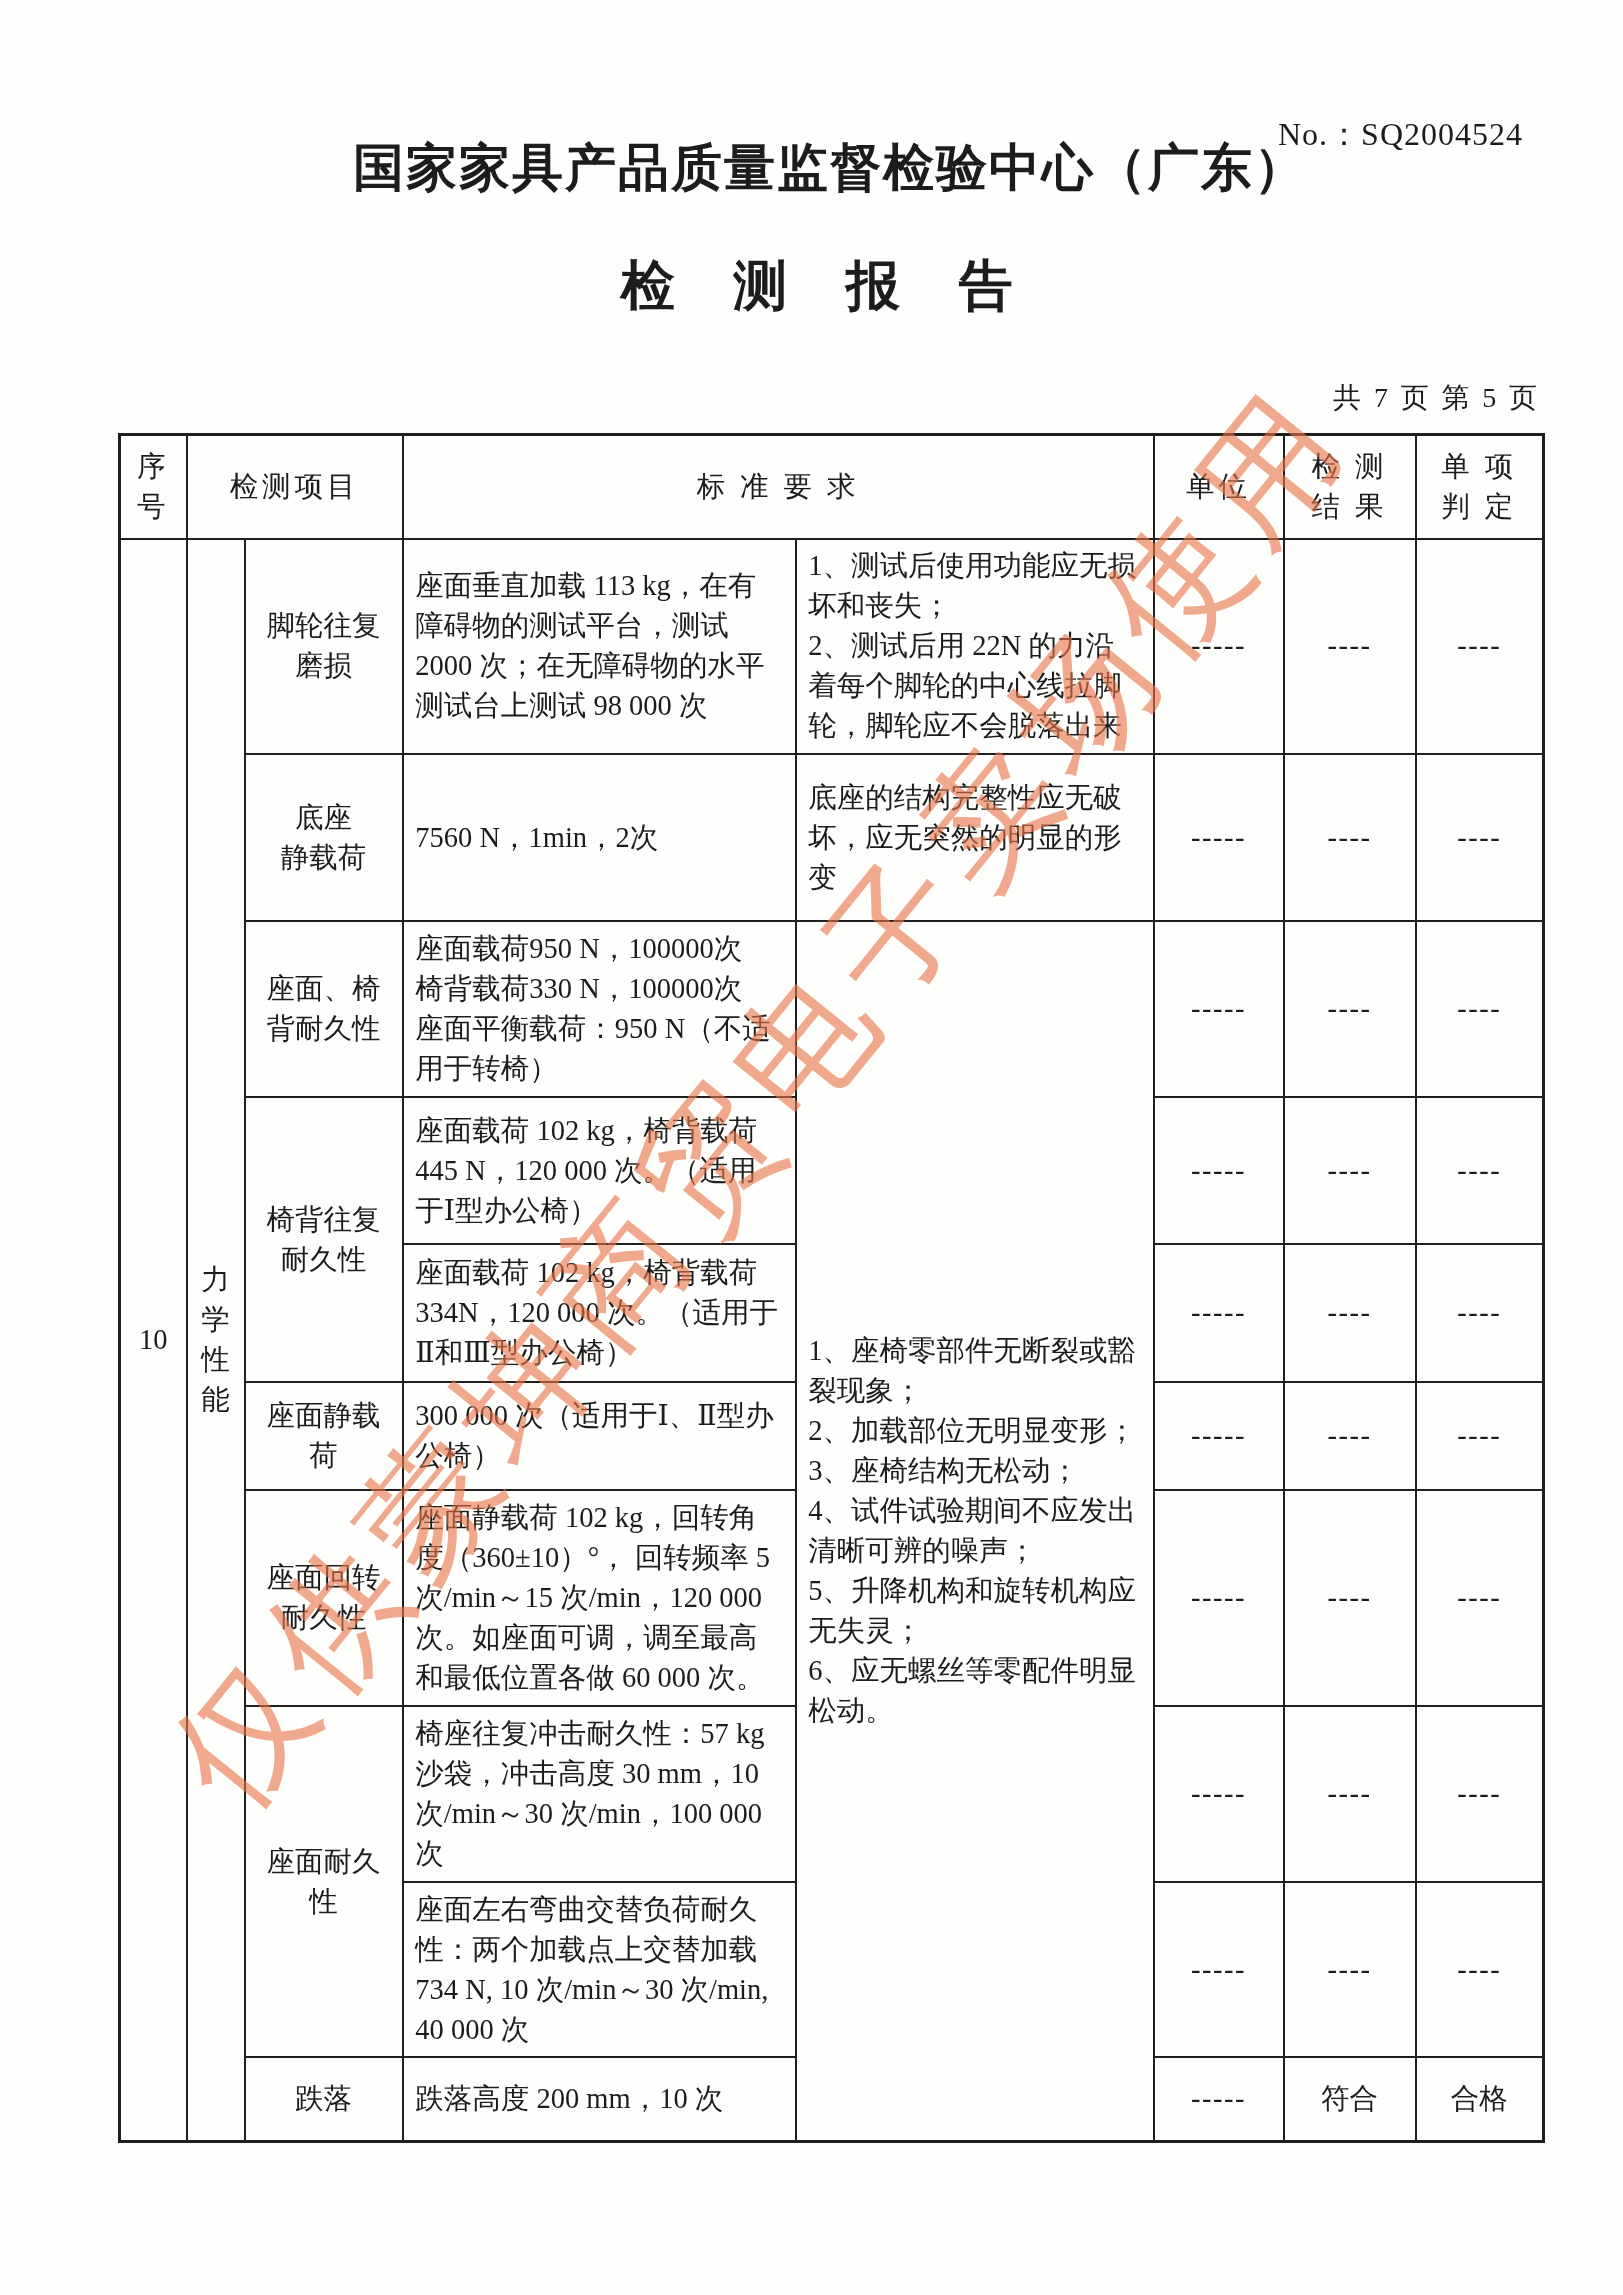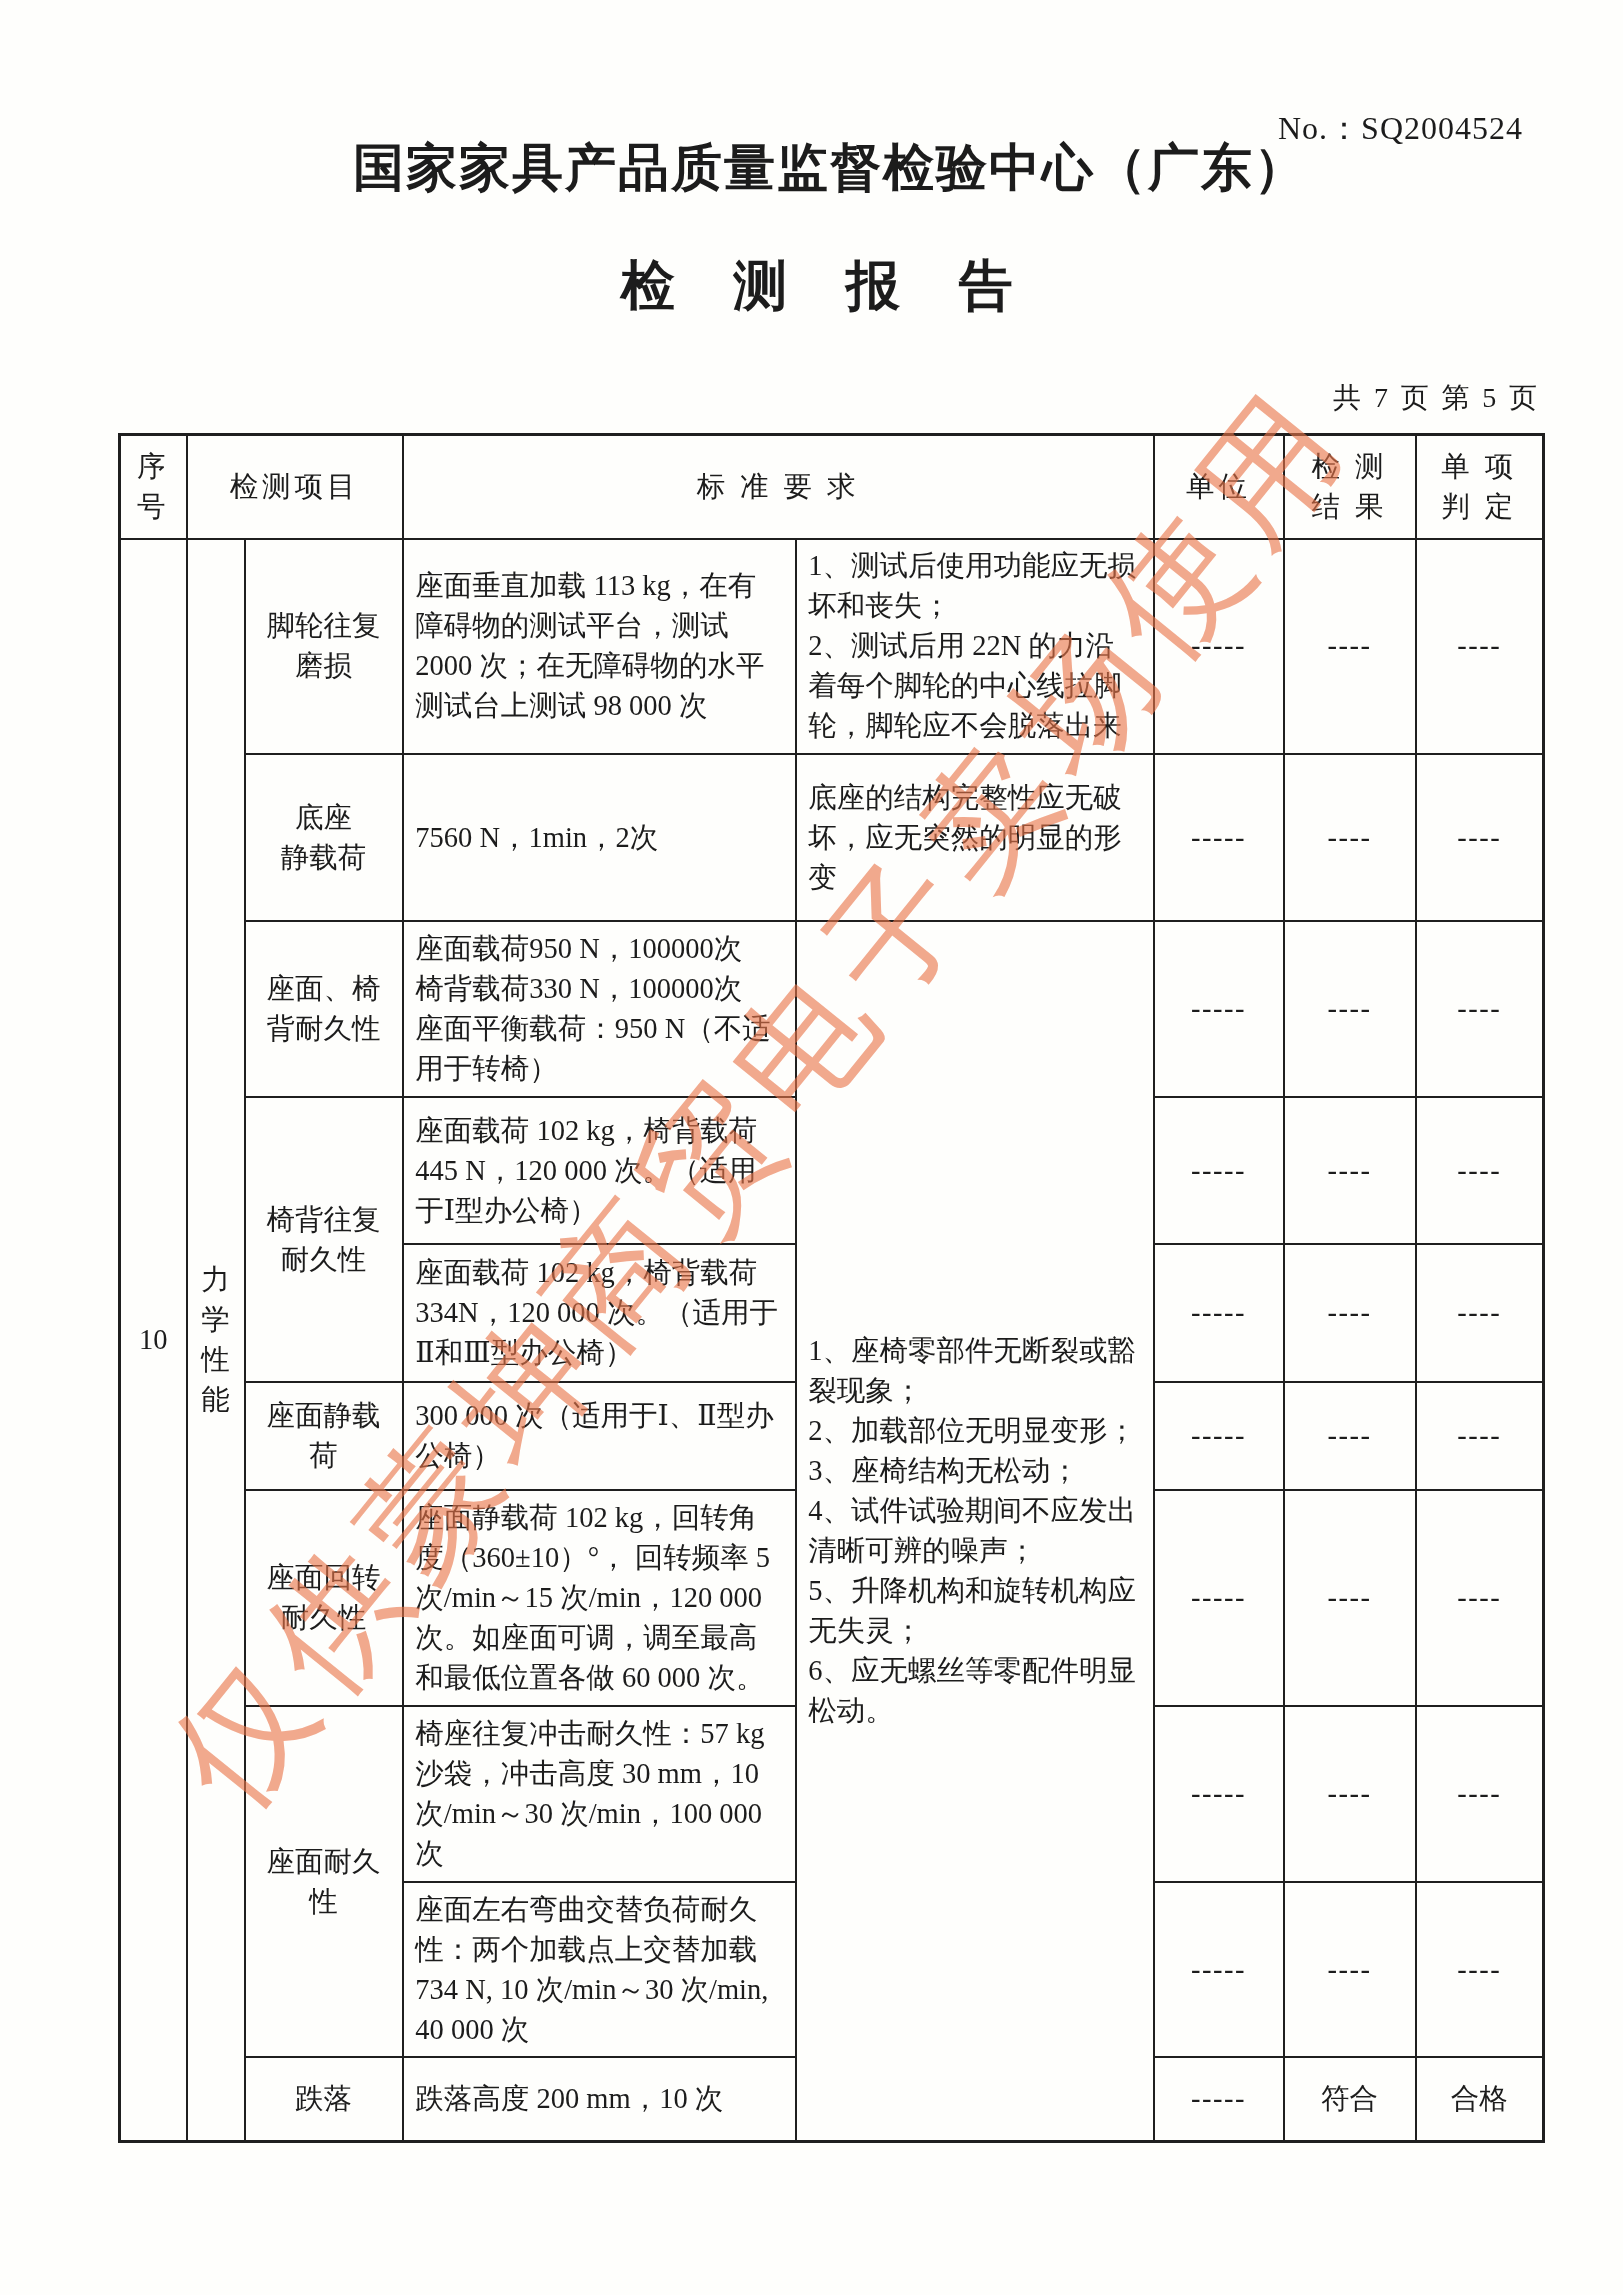--- a/index.html
+++ b/index.html
@@ -11,21 +11,21 @@
     position: relative;
     width: 1624px;
     height: 2295px;
     background: #fefefc;
     overflow: hidden;
     font-family: "Liberation Serif", "DejaVu Serif", serif;
     color: #1c1c1c;
   }
   .report-no {
     position: absolute;
-    top: 107px;
+    top: 113px;
     right: 101px;
     font-size: 32px;
     letter-spacing: 1px;
     white-space: nowrap;
     margin-left: 33px;
   }
   .title {
     position: absolute;
     top: 134px;
     left: 0;

